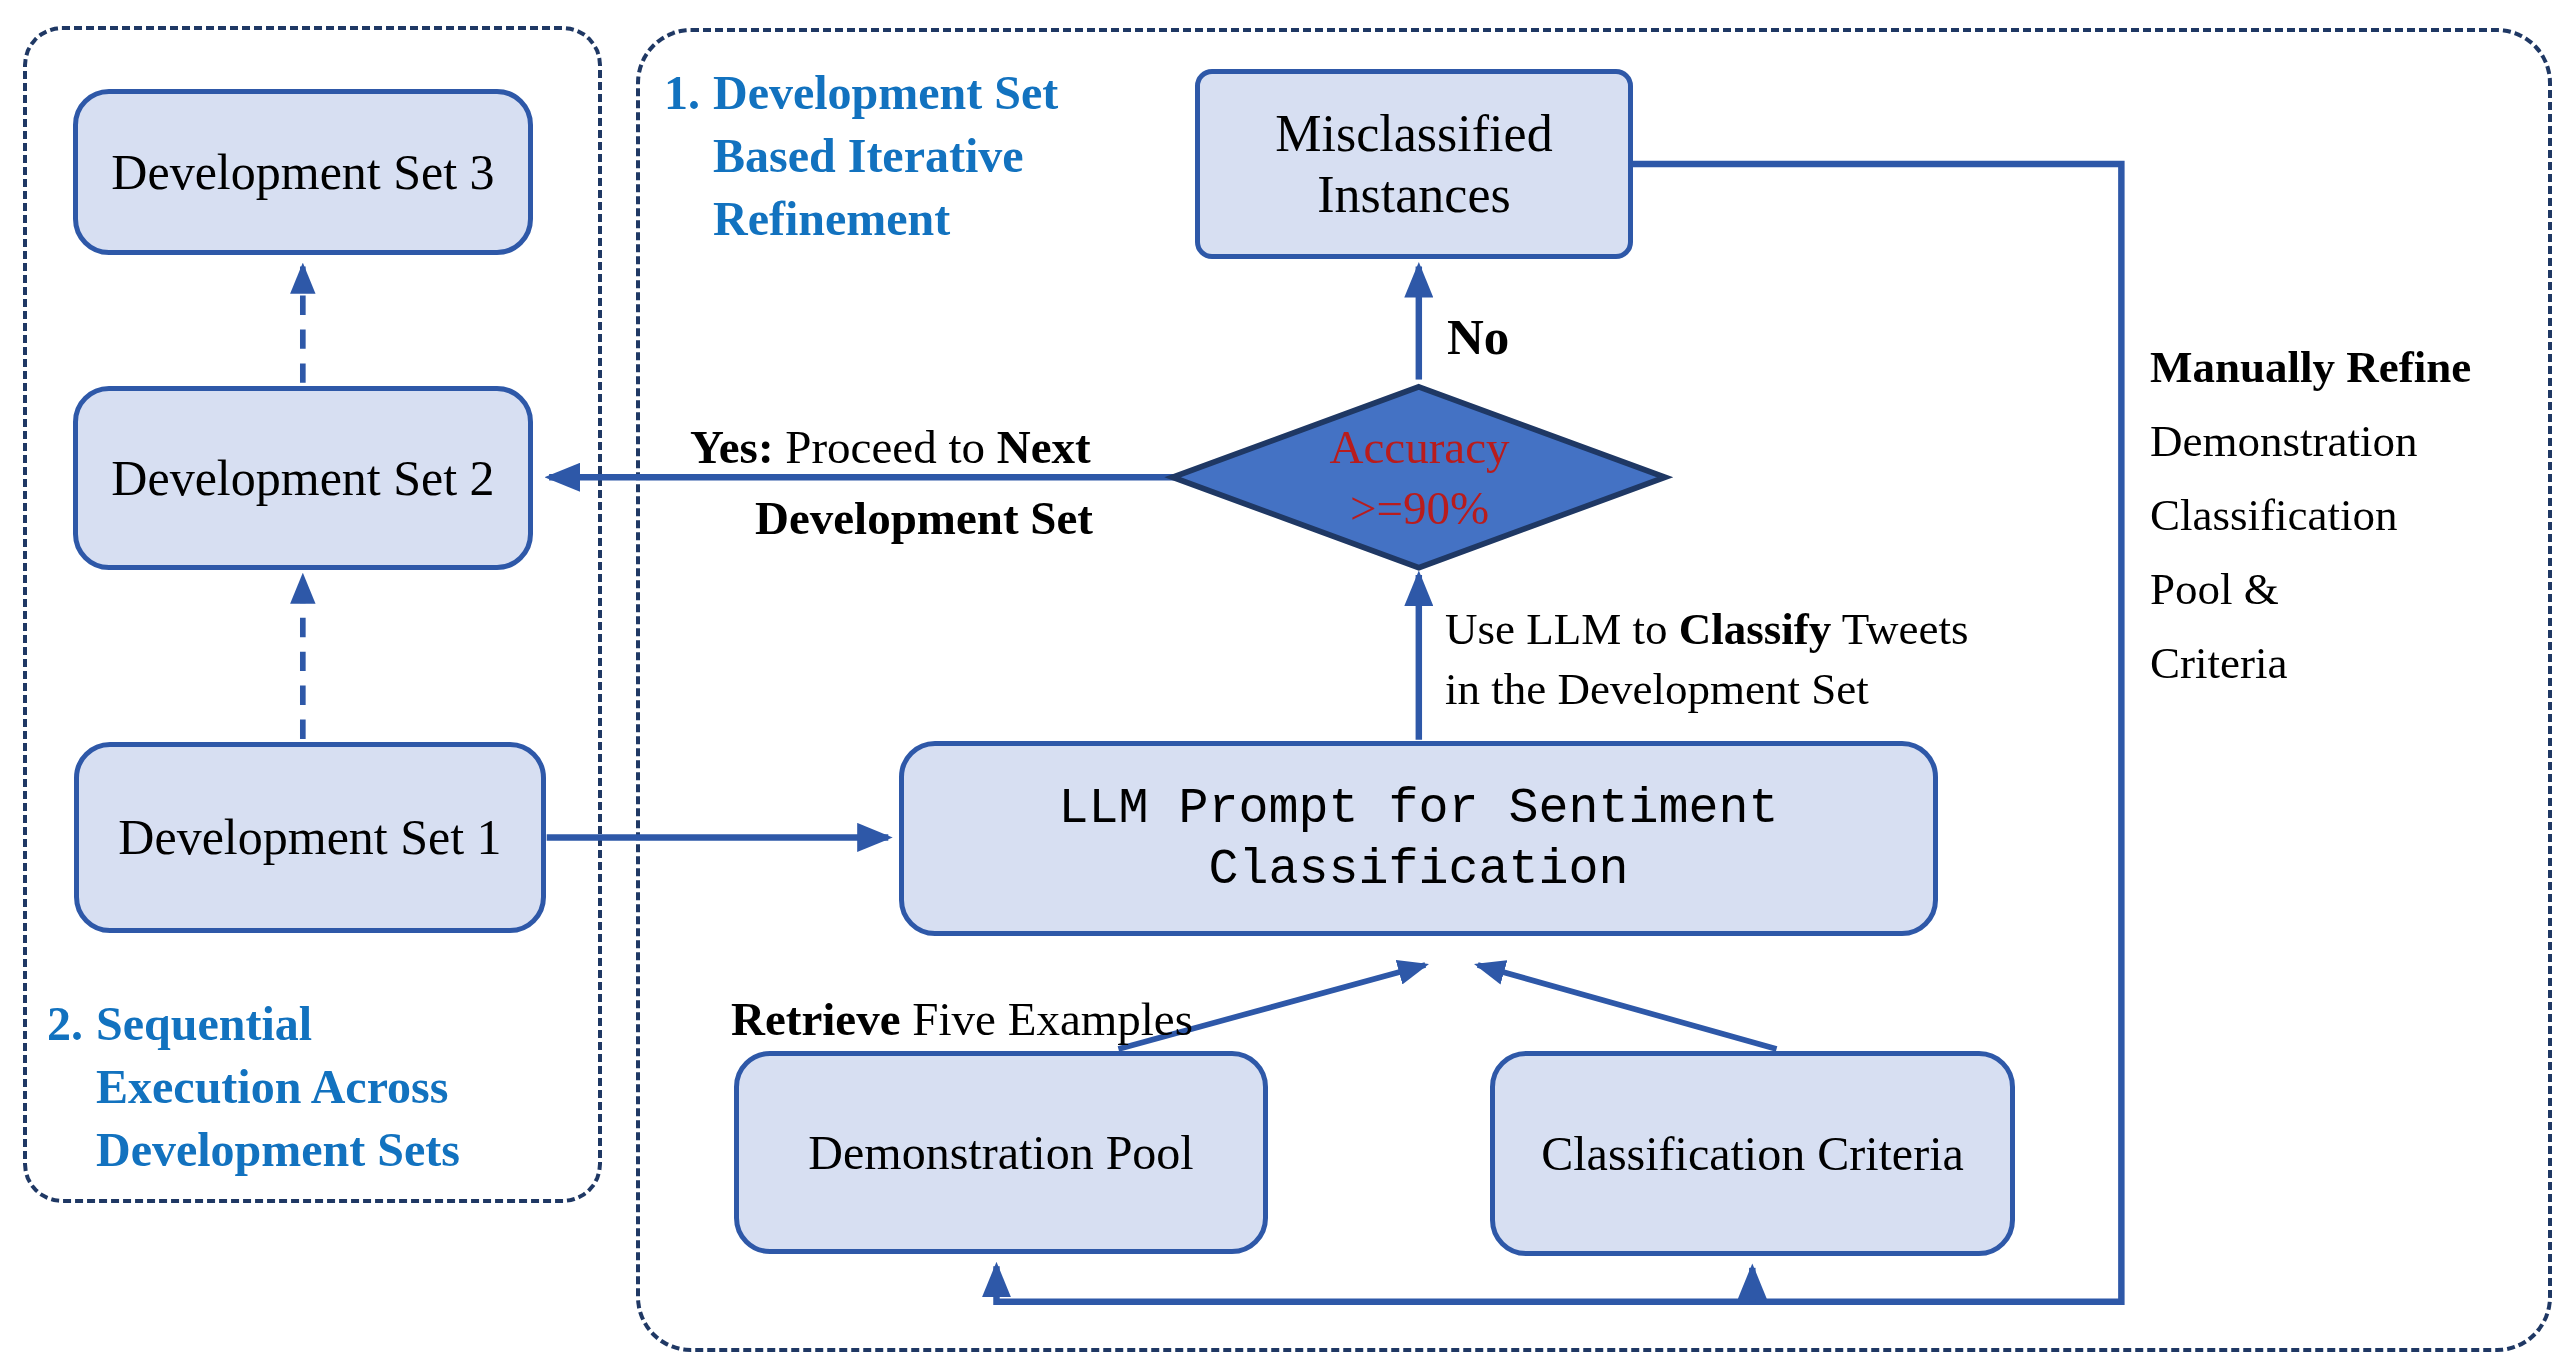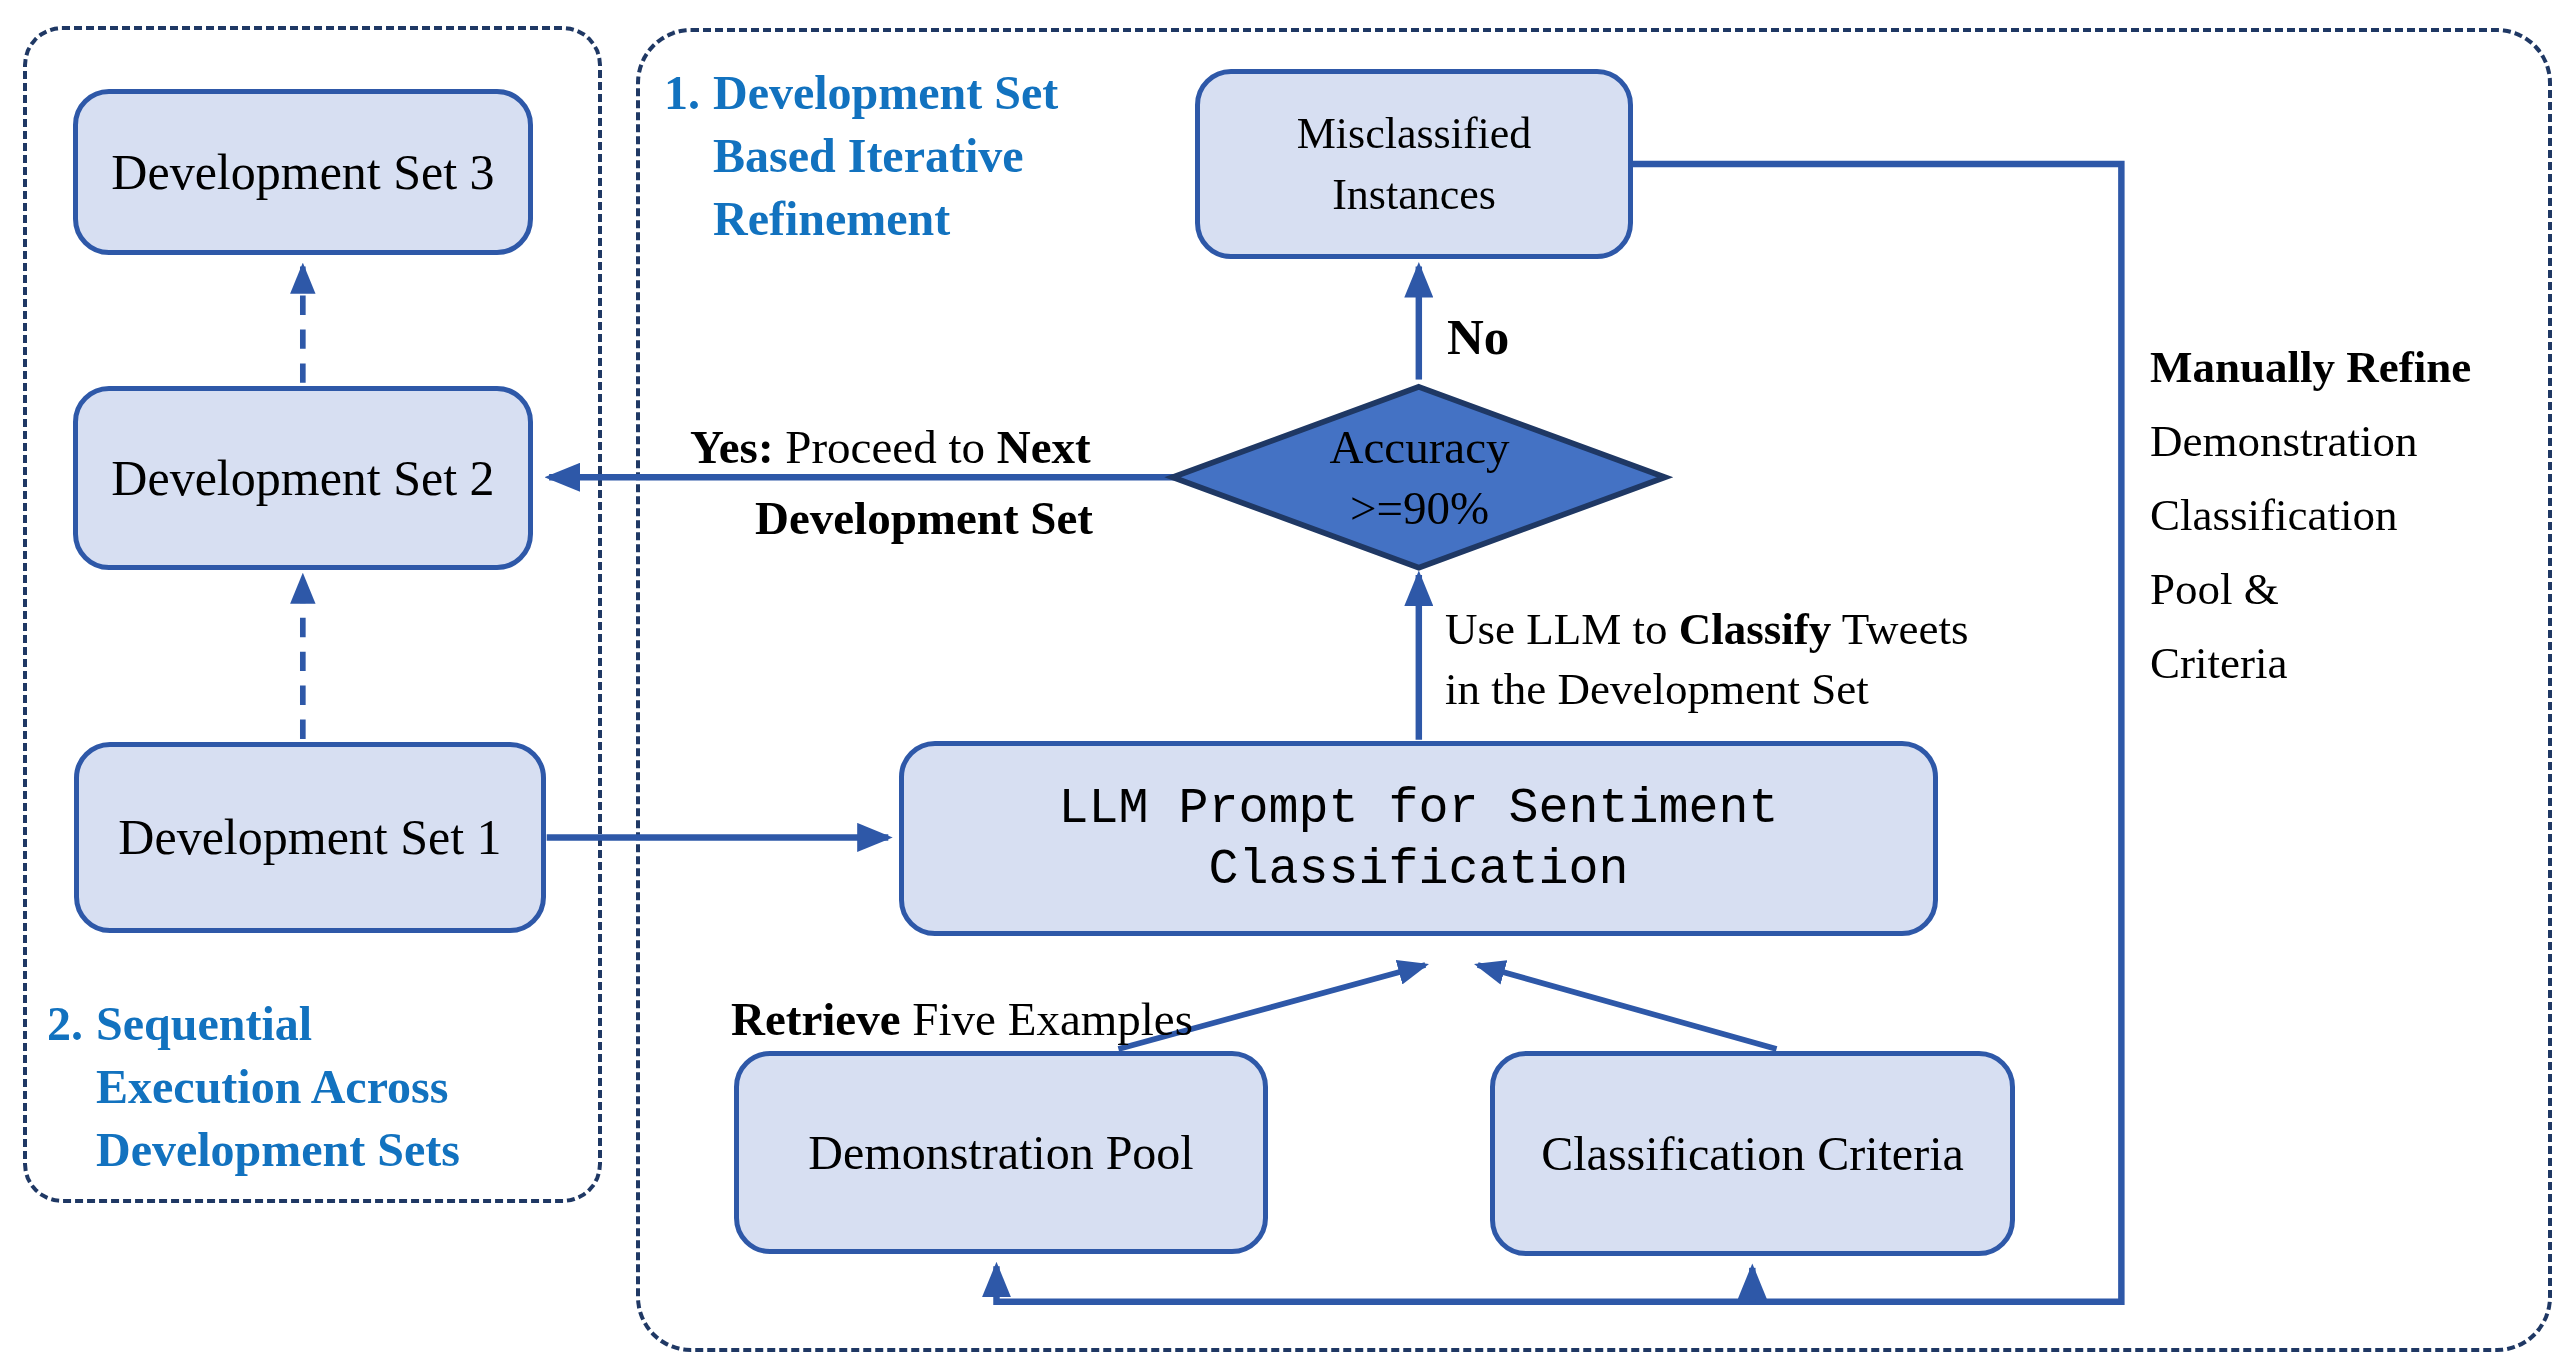--- a/index.html
+++ b/index.html
@@ -22,35 +22,35 @@
   .lines{position:absolute;left:0;top:0;width:2576px;height:1372px;}
   .box{
     position:absolute;background:var(--box-fill);border:5.7px solid var(--box-border);
     border-radius:36px;box-sizing:border-box;display:flex;flex-direction:column;
     align-items:center;justify-content:center;text-align:center;
     font-size:50px;line-height:61px;color:#000;
   }
   #dev3-box{left:73px;top:89px;width:460px;height:166px;}
   #dev2-box{left:73px;top:386px;width:460px;height:184px;align-items:center;}
   #dev1-box{left:74px;top:742px;width:472px;height:191px;}
-  #misclassified-box{left:1195px;top:69px;width:438px;height:190px;font-size:44px;}
+  #misclassified-box{left:1195px;top:69px;width:438px;height:190px;font-size:52px;border-radius:17px;}
   #llm-box{left:899px;top:741px;width:1039px;height:195px;font-family:Liberation Mono, monospace;}
   #demo-box{left:734px;top:1051px;width:534px;height:203px;font-size:48px;}
   #criteria-box{left:1490px;top:1051px;width:525px;height:205px;font-size:48px;}
   .heading{
     position:absolute;display:flex;gap:13px;color:var(--heading);
     font-weight:bold;font-size:48px;line-height:63px;white-space:nowrap;
   }
   #heading-1{left:664px;top:61px;}
   #caption-2{left:47px;top:992px;}
   .lbl{position:absolute;white-space:nowrap;}
   #no-label{left:1447px;top:308px;font-size:51px;font-weight:bold;}
   #yes-line1{left:690px;top:420px;width:468px;text-align:left;font-size:47px;}
   #yes-line2{left:690px;top:491px;width:468px;text-align:center;font-size:47px;font-weight:bold;}
-  #diamond-label{left:1173px;top:417px;width:493px;text-align:center;color:#000000;font-size:47px;line-height:61px;}
+  #diamond-label{left:1173px;top:417px;width:493px;text-align:center;color:#b91c1c;font-size:47px;line-height:61px;}
   #use-llm-label{left:1445px;top:599px;font-size:45px;line-height:60px;}
   #retrieve-label{left:731px;top:992px;font-size:47px;}
   #manual-refine-label{left:2150px;top:330px;width:420px;font-size:45px;line-height:74px;white-space:normal;}
   b{font-weight:bold;}
 </style>
 </head>
 <body>
 
 <div class="canvas">
 

